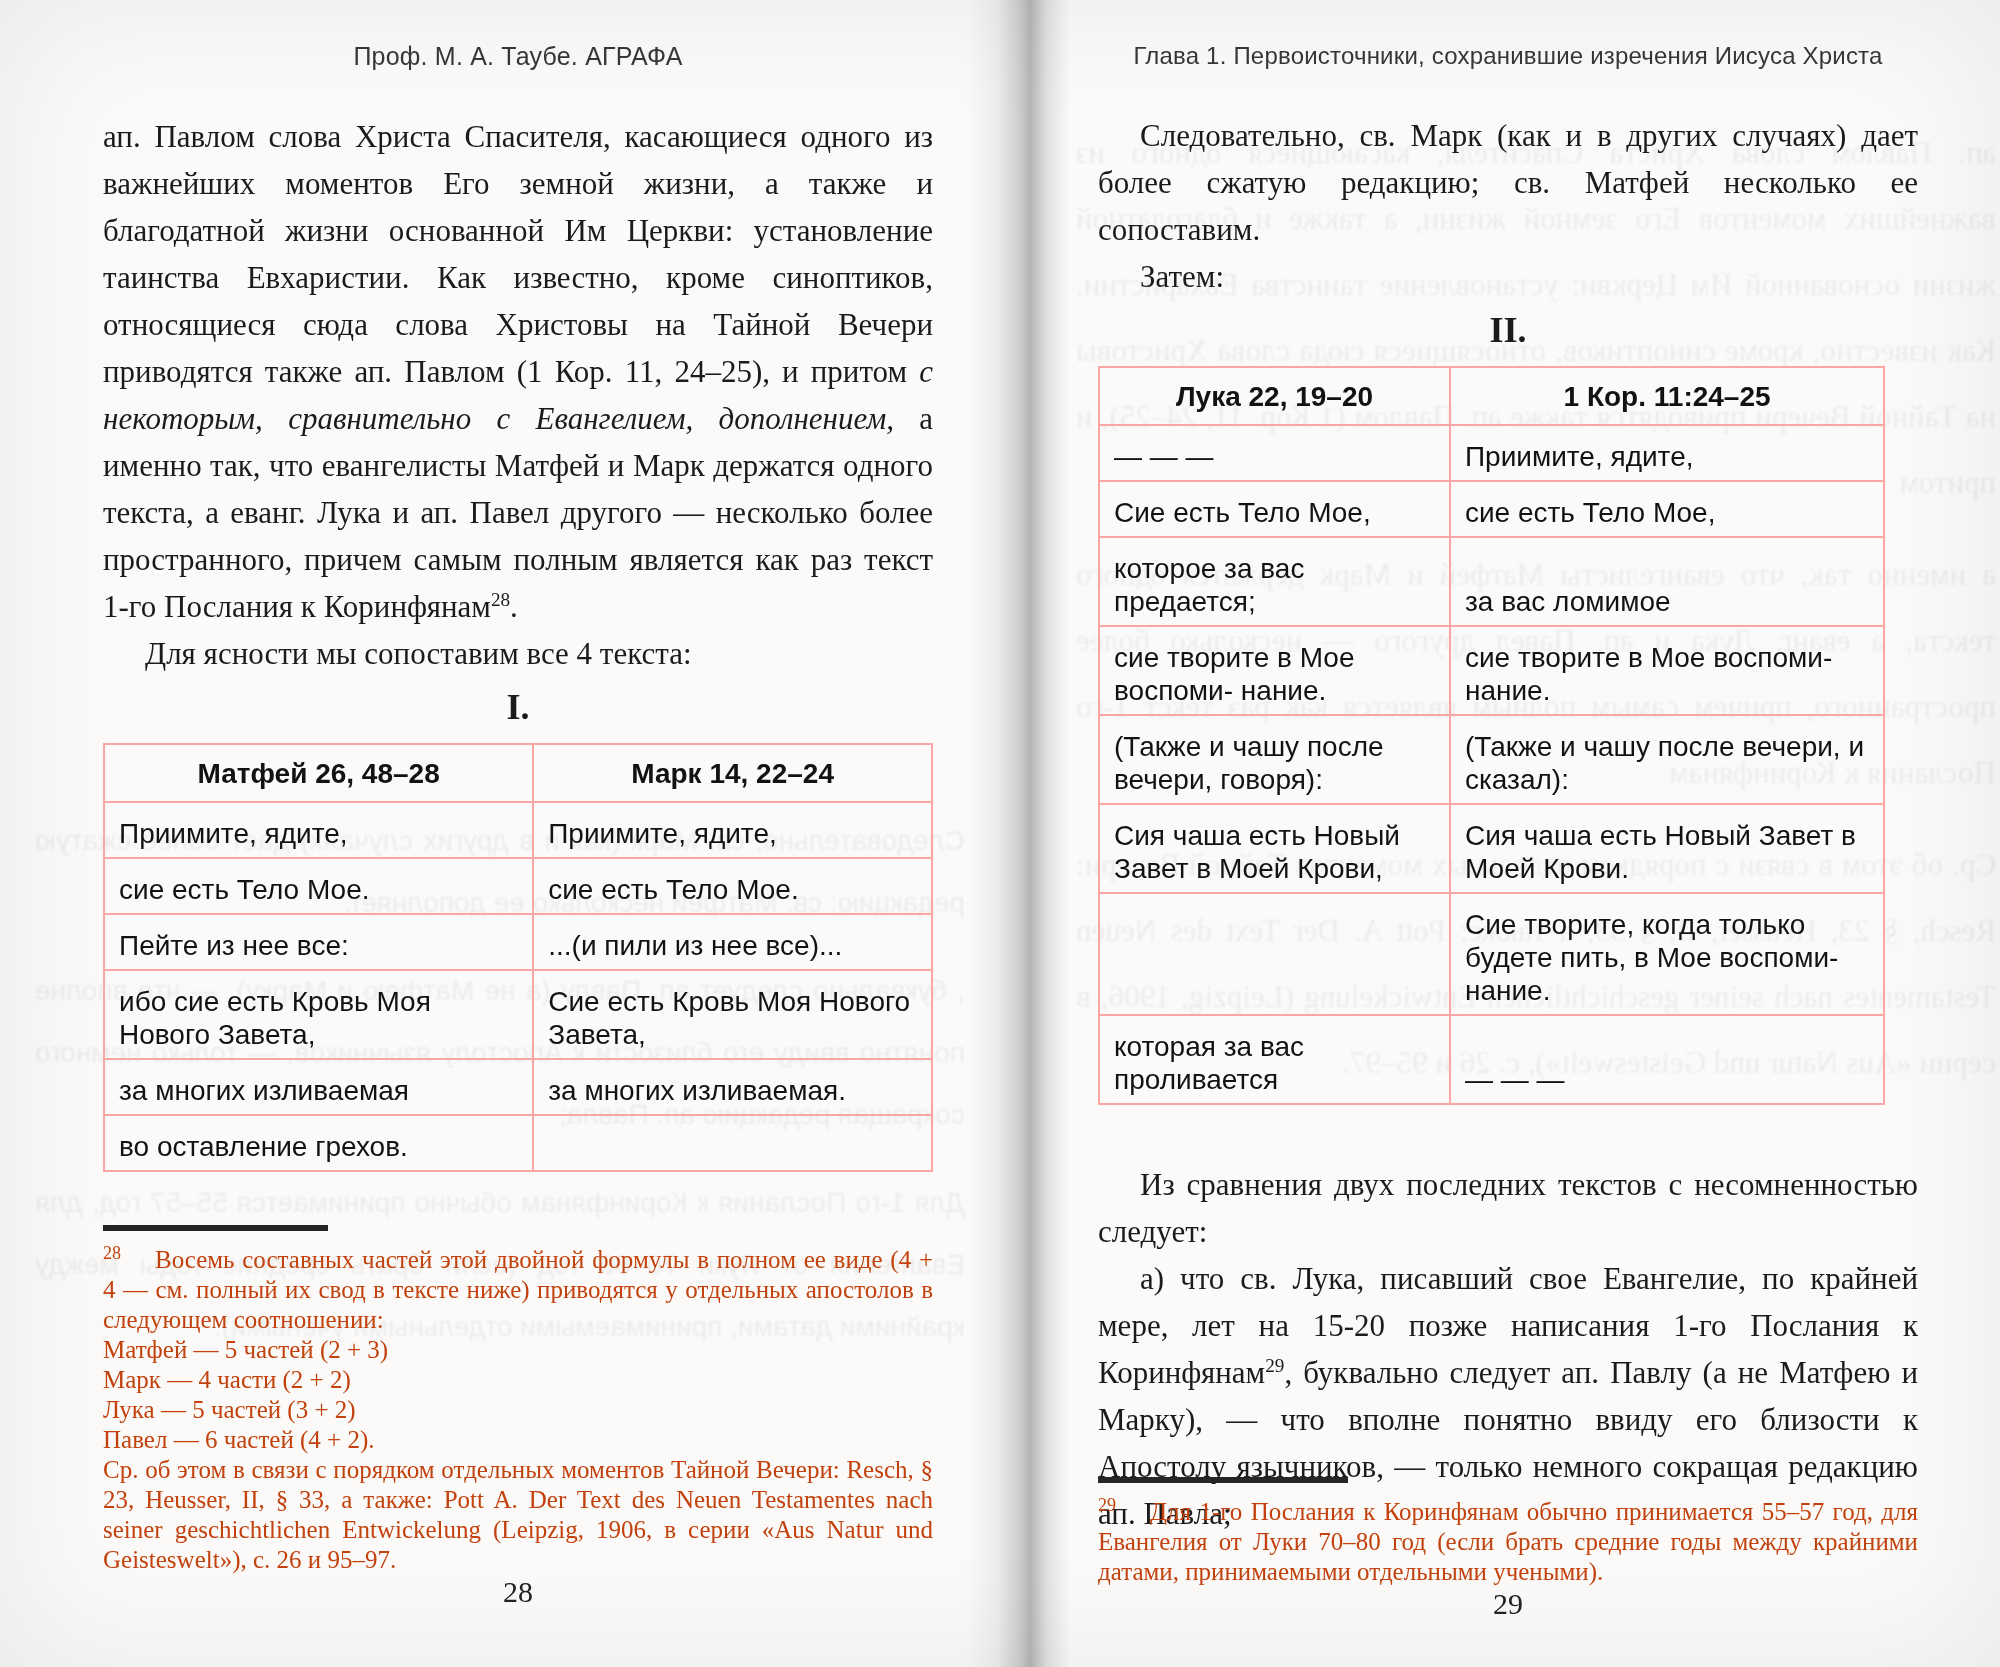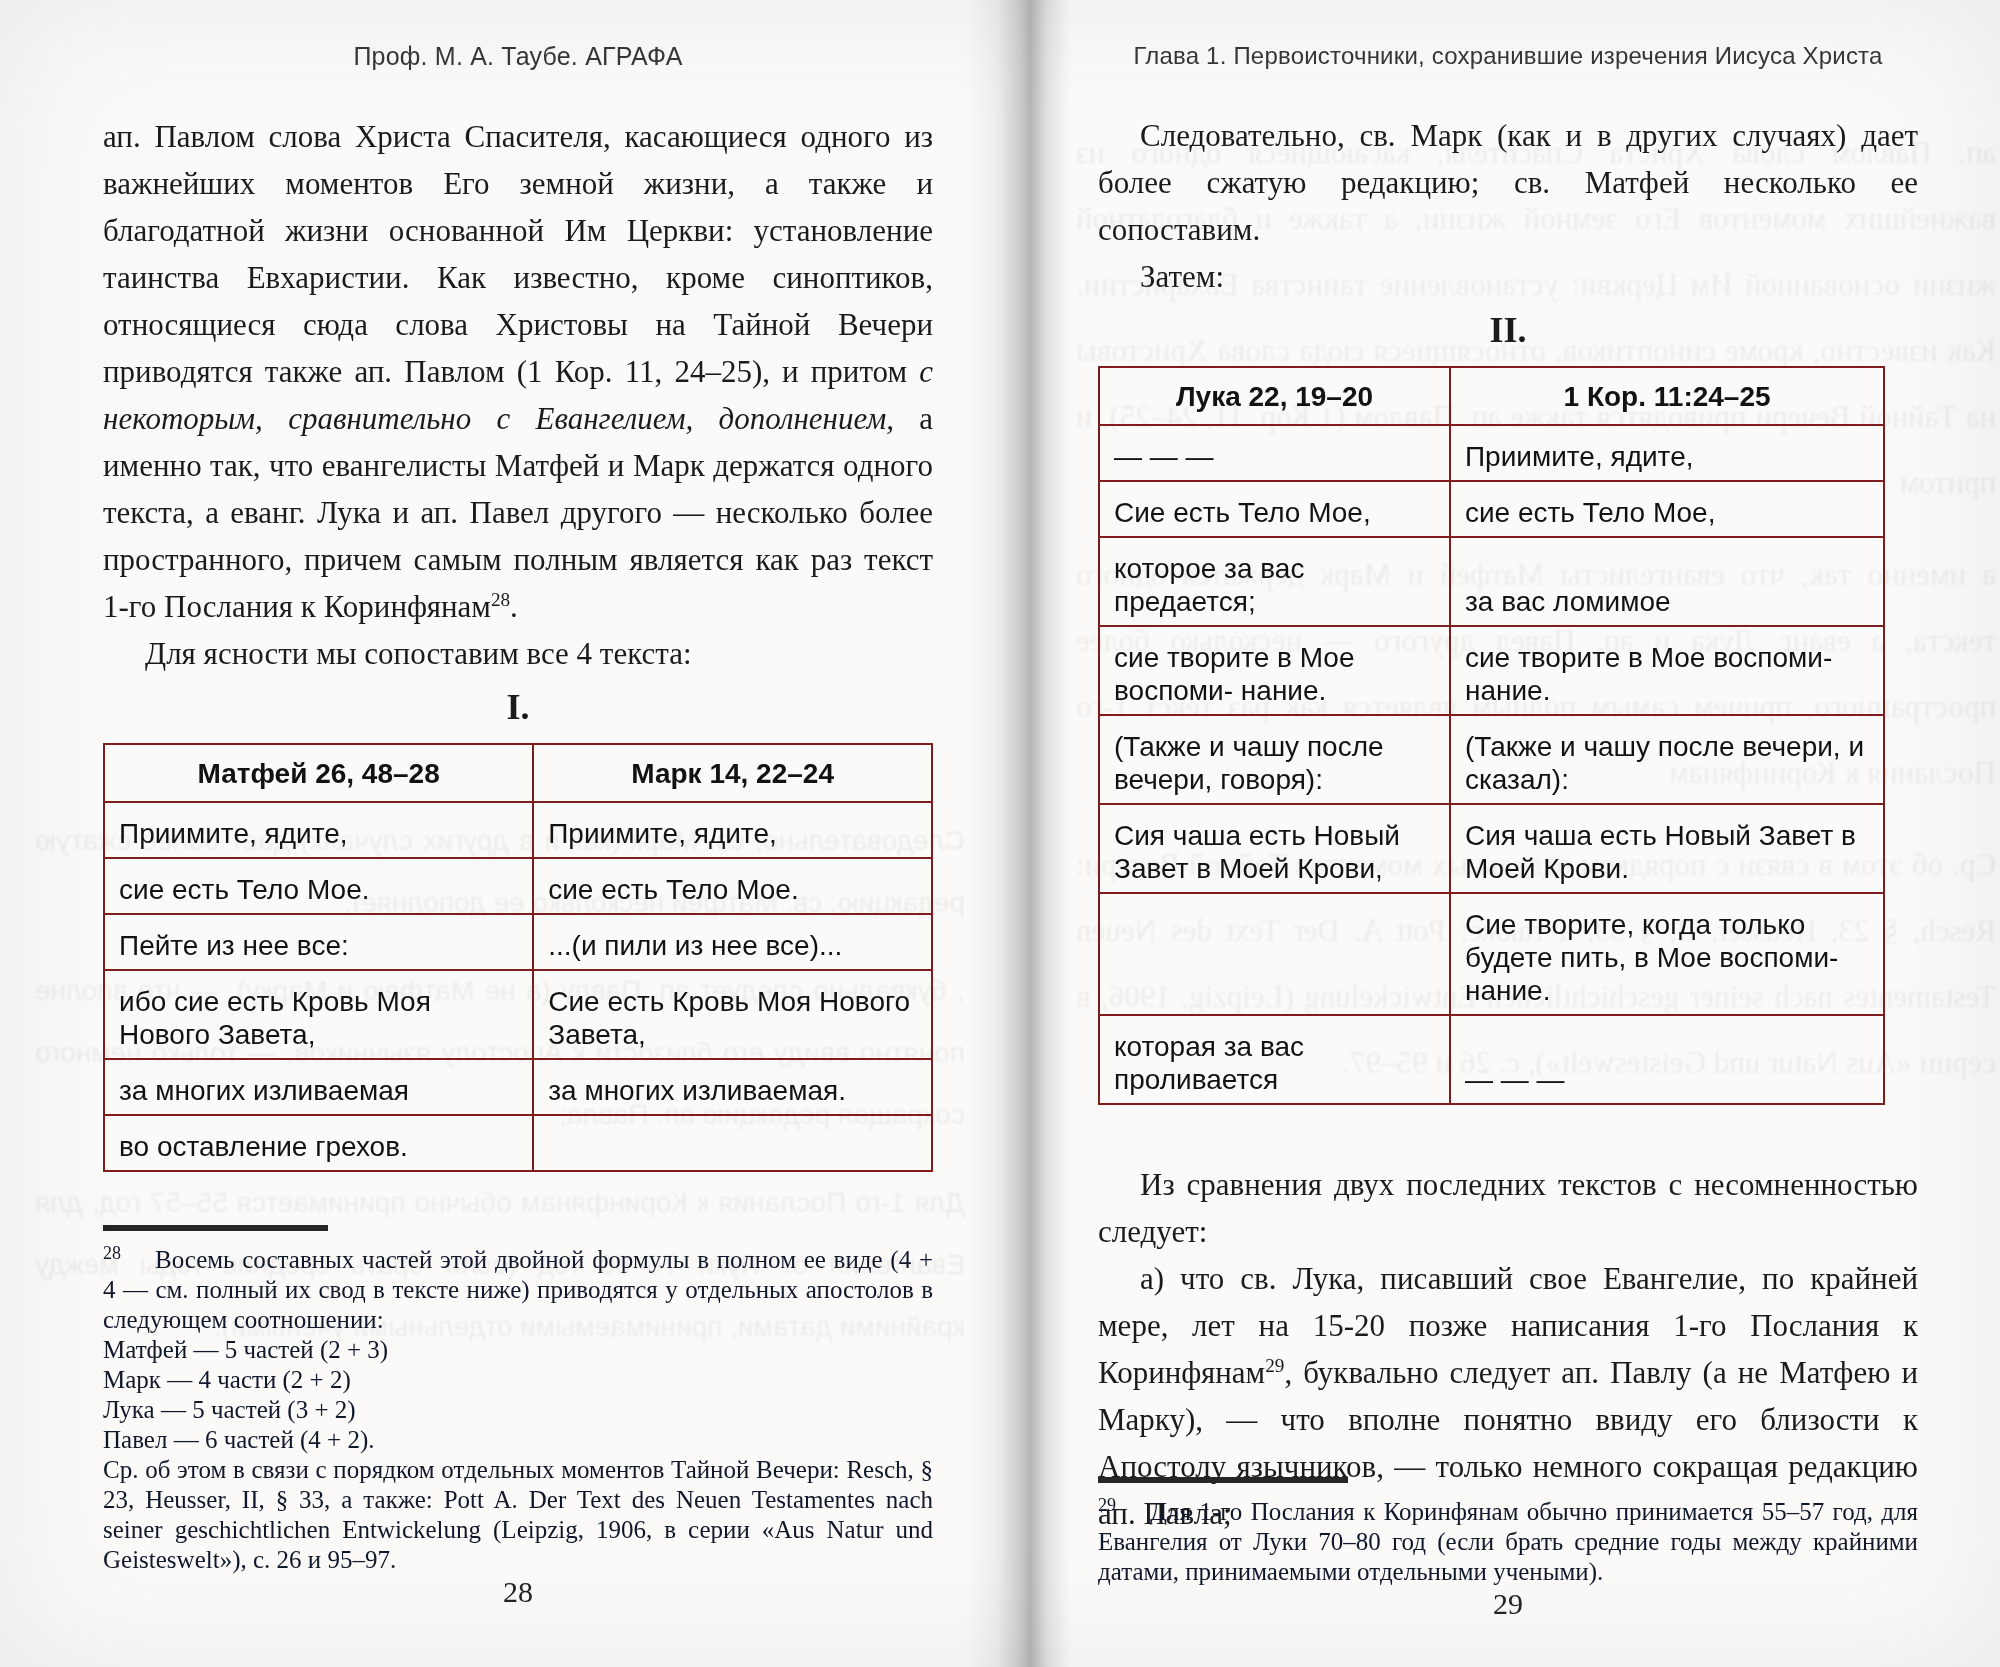--- a/index.html
+++ b/index.html
@@ -51,39 +51,39 @@
 
   table.cmp-table {
     border-collapse:collapse; margin-top:14px;
     width:100%;
     font-family:"Liberation Sans","DejaVu Sans",sans-serif;
     font-size:28px; color:#121212;
     background:transparent;
   }
   .page.right table.cmp-table { width:96%; }
   table.cmp-table th, table.cmp-table td {
-    border:2px solid #7f1d1d;
+    border:2px solid #fca5a5;
   }
   table.cmp-table th {
     font-weight:bold; text-align:center;
     padding:13px 10px 11px; font-size:28px;
   }
   table.cmp-table td {
     text-align:left; vertical-align:bottom;
     padding:14px 14px 7px; line-height:33px;
   }
 
   .footnote-block { position:absolute; z-index:2; }
   .page.left  .footnote-block { left:103px; right:67px;  bottom:92px; }
   .page.right .footnote-block { left:62px;  right:118px; bottom:80px; }
   .fn-rule { width:225px; height:6px; background:#262626; margin-bottom:14px; }
   .page.right .fn-rule { width:250px; }
   .fn-text {
     margin:0; font-size:25px; line-height:30px;
-    text-align:justify; color:#0f172a;
+    text-align:justify; color:#c2410c;
   }
   .fn-item { text-align:left; }
   sup.fn-num {
     font-size:0.72em; line-height:0; vertical-align:super;
     margin-right:34px;
   }
 
   .page-number {
     position:absolute; z-index:2; text-align:center;
     font-size:30px; color:#222;

